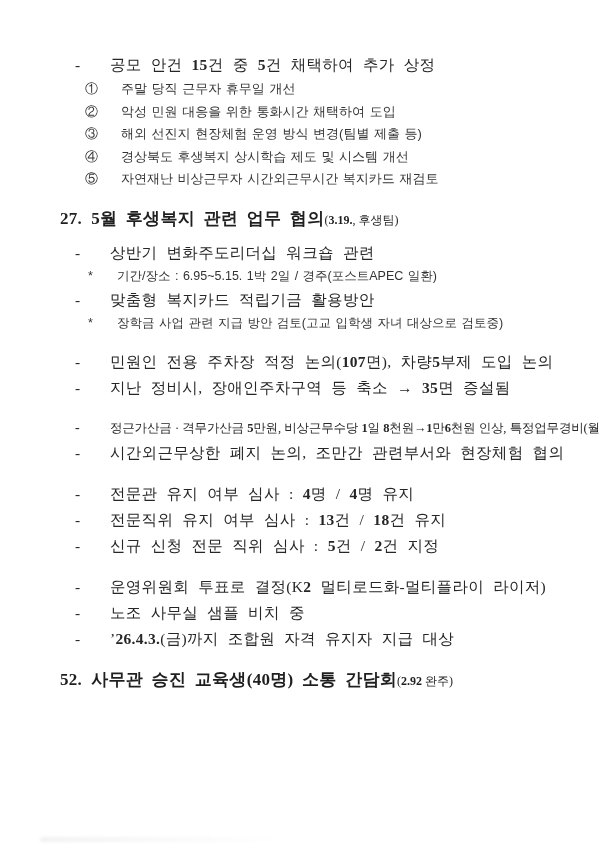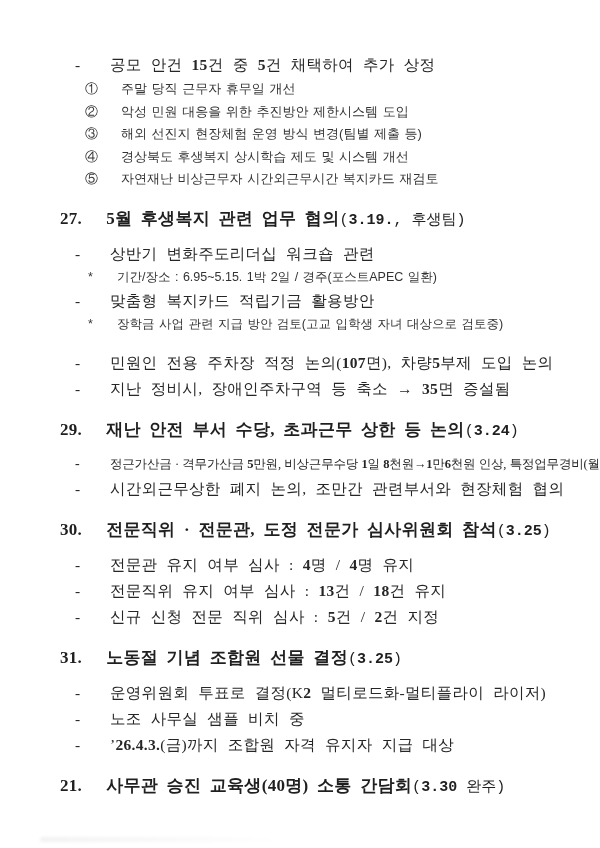--- a/index.html
+++ b/index.html
@@ -79,27 +79,26 @@
   .header {
     margin: 0 0 7px 0;
     font-size: 17px;
     line-height: 26px;
     font-weight: bold;
     word-spacing: 4px;
     letter-spacing: 0.3px;
     color: #1f1f1f;
     font-family: "Liberation Serif", serif;
   }
-  .header .num { margin-right: 24px; word-spacing: 0; }
+  .header .num { margin-right: 9px; word-spacing: 0; }
   .header .suffix {
-    font-size: 15px;
+    font-size: 12px;
     font-weight: normal;
     word-spacing: 0;
     letter-spacing: 0;
-    font-family: Liberation Mono, monospace;
   }
 
   b { font-weight: 700; }
 
   
   .artifact {
     position: absolute;
     left: 40px;
     bottom: 6px;
     width: 240px;
@@ -118,21 +117,21 @@
         <div class="item dash">
           <span class="marker">-</span>
           <span class="text boldnum">공모 안건 <b>15</b>건 중 <b>5</b>건 채택하여 추가 상정</span>
         </div>
         <div class="item circled">
           <span class="marker">①</span>
           <span class="text">주말 당직 근무자 휴무일 개선</span>
         </div>
         <div class="item circled">
           <span class="marker">②</span>
-          <span class="text">악성 민원 대응을 위한 추진방안 제한시스템 도입</span>
+          <span class="text">악성 민원 대응을 위한 통화시간 채택하여 도입</span>
         </div>
         <div class="item circled">
           <span class="marker">③</span>
           <span class="text">해외 선진지 현장체험 운영 방식 변경(팀별 제출 등)</span>
         </div>
         <div class="item circled">
           <span class="marker">④</span>
           <span class="text">경상북도 후생복지 상시학습 제도 및 시스템 개선</span>
         </div>
         <div class="item circled">
@@ -163,58 +162,55 @@
         <div class="item dash">
           <span class="marker">-</span>
           <span class="text boldnum">민원인 전용 주차장 적정 논의(<b>107</b>면), 차량<b>5</b>부제 도입 논의</span>
         </div>
         <div class="item dash">
           <span class="marker">-</span>
           <span class="text boldnum">지난 정비시, 장애인주차구역 등 축소 → <b>35</b>면 증설됨</span>
         </div>
       </section>
       <section class="agenda">
-        <h2 class="header"><span class="num boldnum"><b>29.</b></span><span class="title boldnum">재난 안전 부서 수당, 초과근무 상한 등 논의</span><span class="suffix boldnum">(<b>3.24</b>)</span></h2>
         <div class="item dash-small">
           <span class="marker">-</span>
           <span class="text boldnum">정근가산금 · 격무가산금 <b>5</b>만원, 비상근무수당 <b>1</b>일 <b>8</b>천원→<b>1</b>만<b>6</b>천원 인상, 특정업무경비(월<b>8</b>만)</span>
         </div>
         <div class="item dash">
           <span class="marker">-</span>
           <span class="text boldnum">시간외근무상한 폐지 논의, 조만간 관련부서와 현장체험 협의</span>
         </div>
       </section>
       <section class="agenda">
-        <h2 class="header"><span class="num boldnum"><b>30.</b></span><span class="title boldnum">전문직위 · 전문관, 도정 전문가 심사위원회 참석</span><span class="suffix boldnum">(<b>3.25</b>)</span></h2>
         <div class="item dash">
           <span class="marker">-</span>
           <span class="text boldnum">전문관 유지 여부 심사 : <b>4</b>명 / <b>4</b>명 유지</span>
         </div>
         <div class="item dash">
           <span class="marker">-</span>
           <span class="text boldnum">전문직위 유지 여부 심사 : <b>13</b>건 / <b>18</b>건 유지</span>
         </div>
         <div class="item dash">
           <span class="marker">-</span>
           <span class="text boldnum">신규 신청 전문 직위 심사 : <b>5</b>건 / <b>2</b>건 지정</span>
         </div>
       </section>
       <section class="agenda">
-        <h2 class="header"><span class="num boldnum"><b>31.</b></span><span class="title boldnum">노동절 기념 조합원 선물 결정</span><span class="suffix boldnum">(<b>3.25</b>)</span></h2>
         <div class="item dash">
           <span class="marker">-</span>
           <span class="text boldnum">운영위원회 투표로 결정(K<b>2</b> 멀티로드화-멀티플라이 라이저)</span>
         </div>
         <div class="item dash">
           <span class="marker">-</span>
           <span class="text boldnum">노조 사무실 샘플 비치 중</span>
         </div>
         <div class="item dash">
           <span class="marker">-</span>
           <span class="text boldnum">’<b>26.4.3.</b>(금)까지 조합원 자격 유지자 지급 대상</span>
         </div>
       </section>
       <section class="agenda">
-        <h2 class="header"><span class="num boldnum"><b>21.</b></span><span class="title boldnum">사무관 승진 교육생(<b>40</b>명) 소통 간담회</span><span class="suffix boldnum">(<b>3.30</b> 완주)</span></h2>
+        <h2 class="header"><span class="num boldnum"><b>52.</b></span><span class="title boldnum">사무관 승진 교육생(<b>40</b>명) 소통 간담회</span><span class="suffix boldnum">(<b>2.92</b> 완주)</span></h2>
       </section>
     </div>
   <div class="artifact"></div>
 </div>
 
 </body></html>

